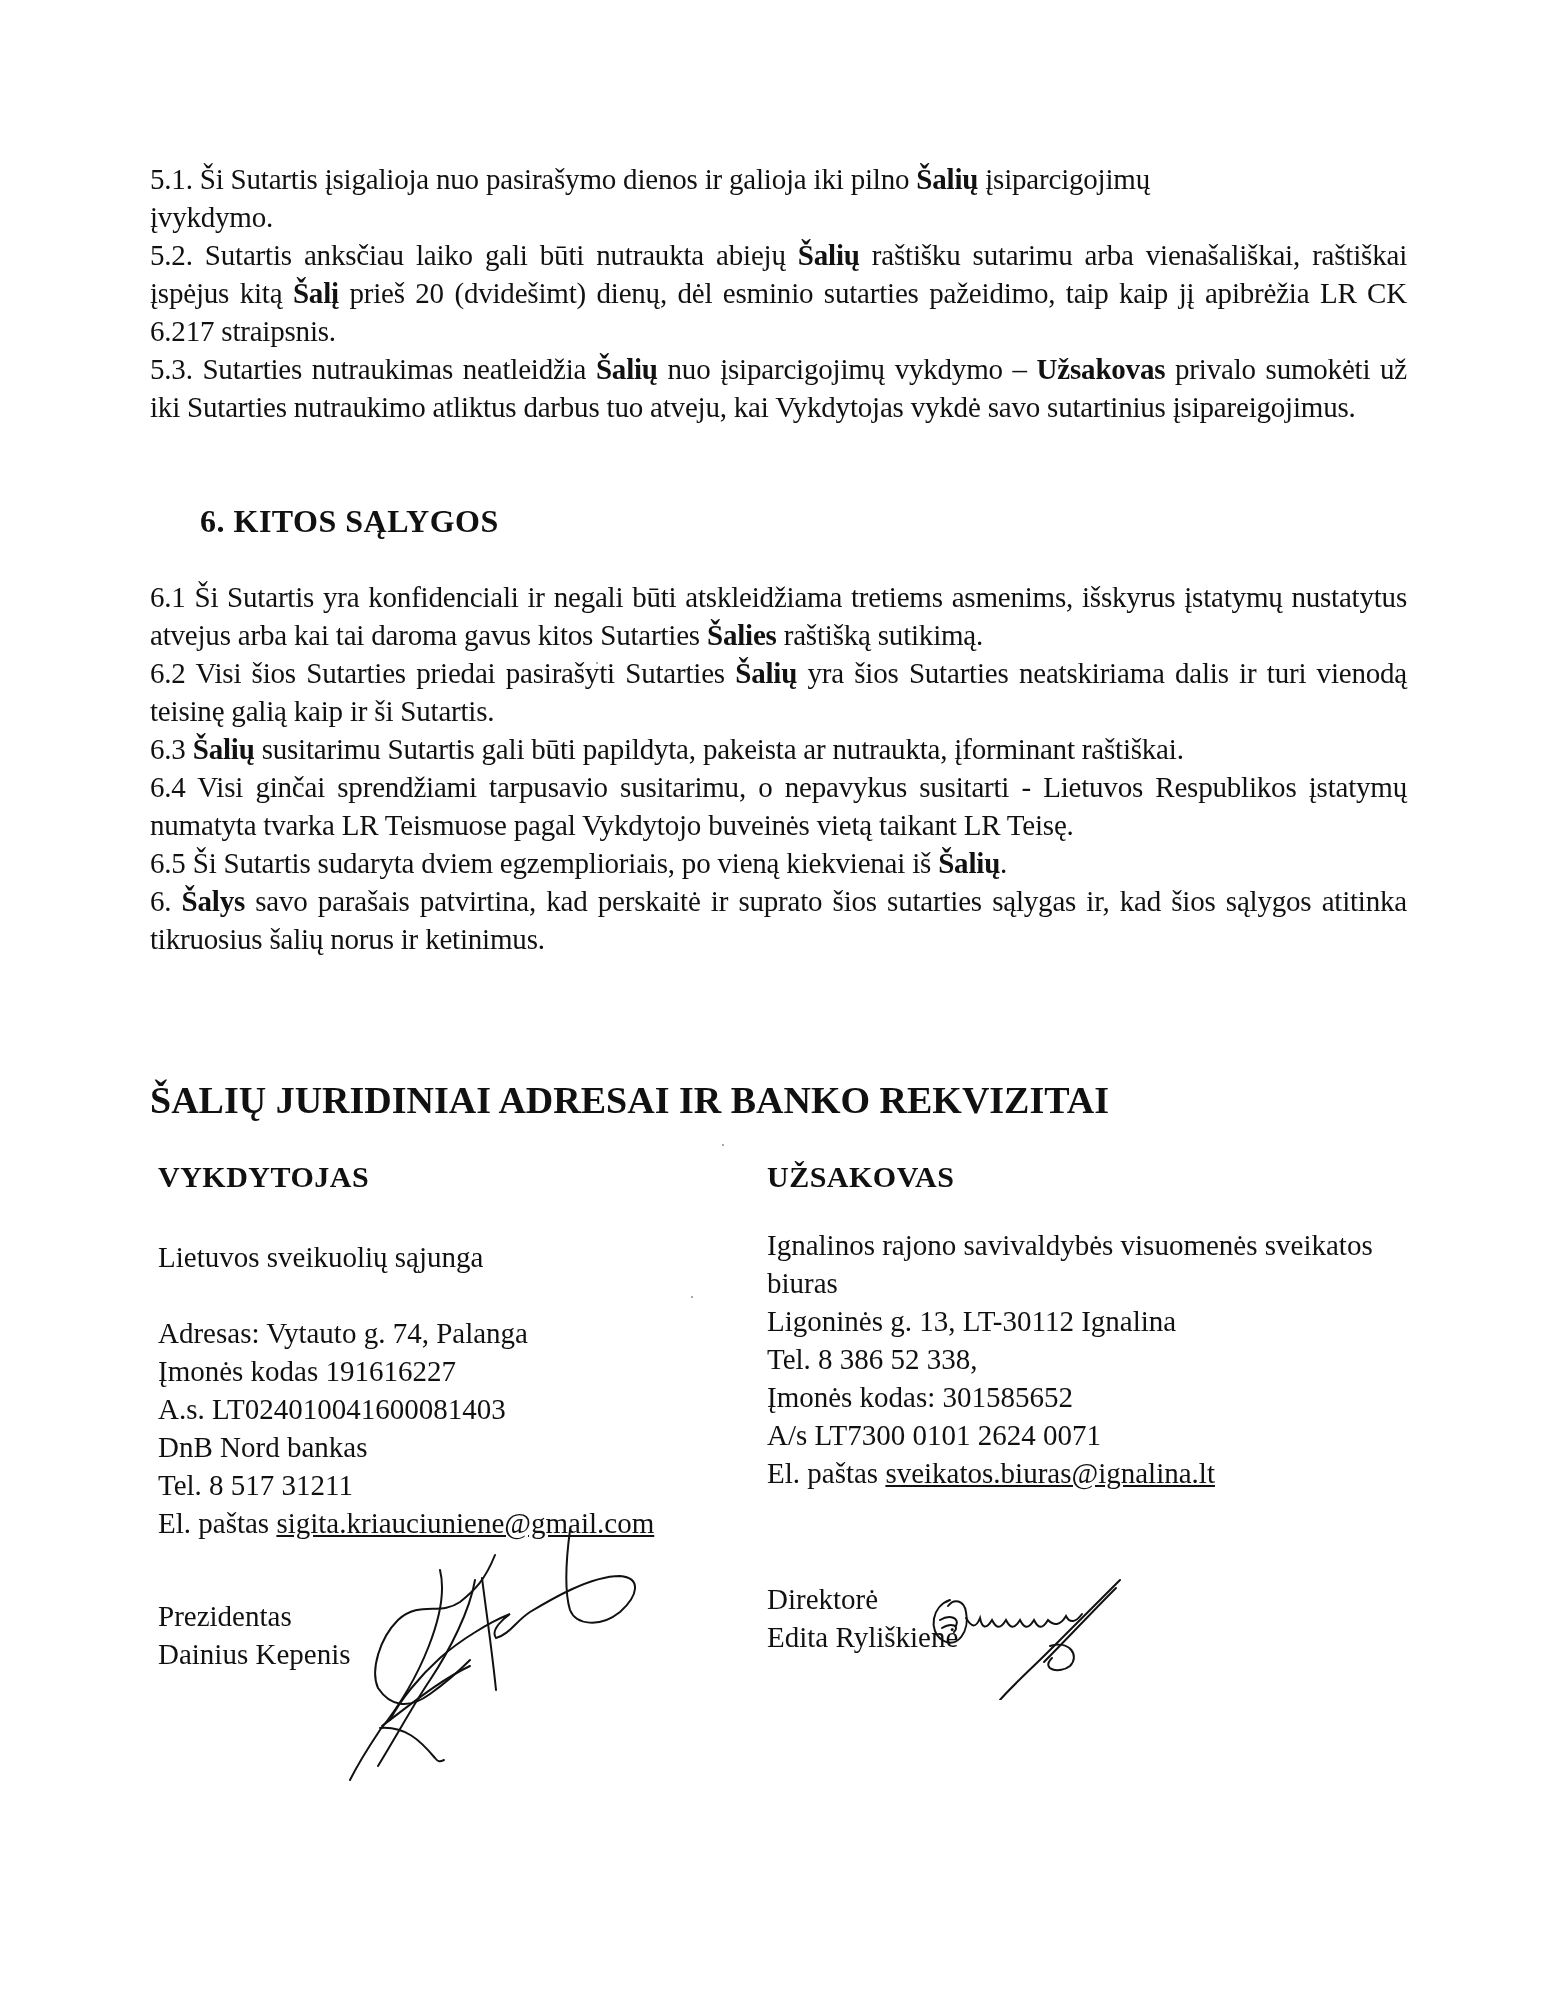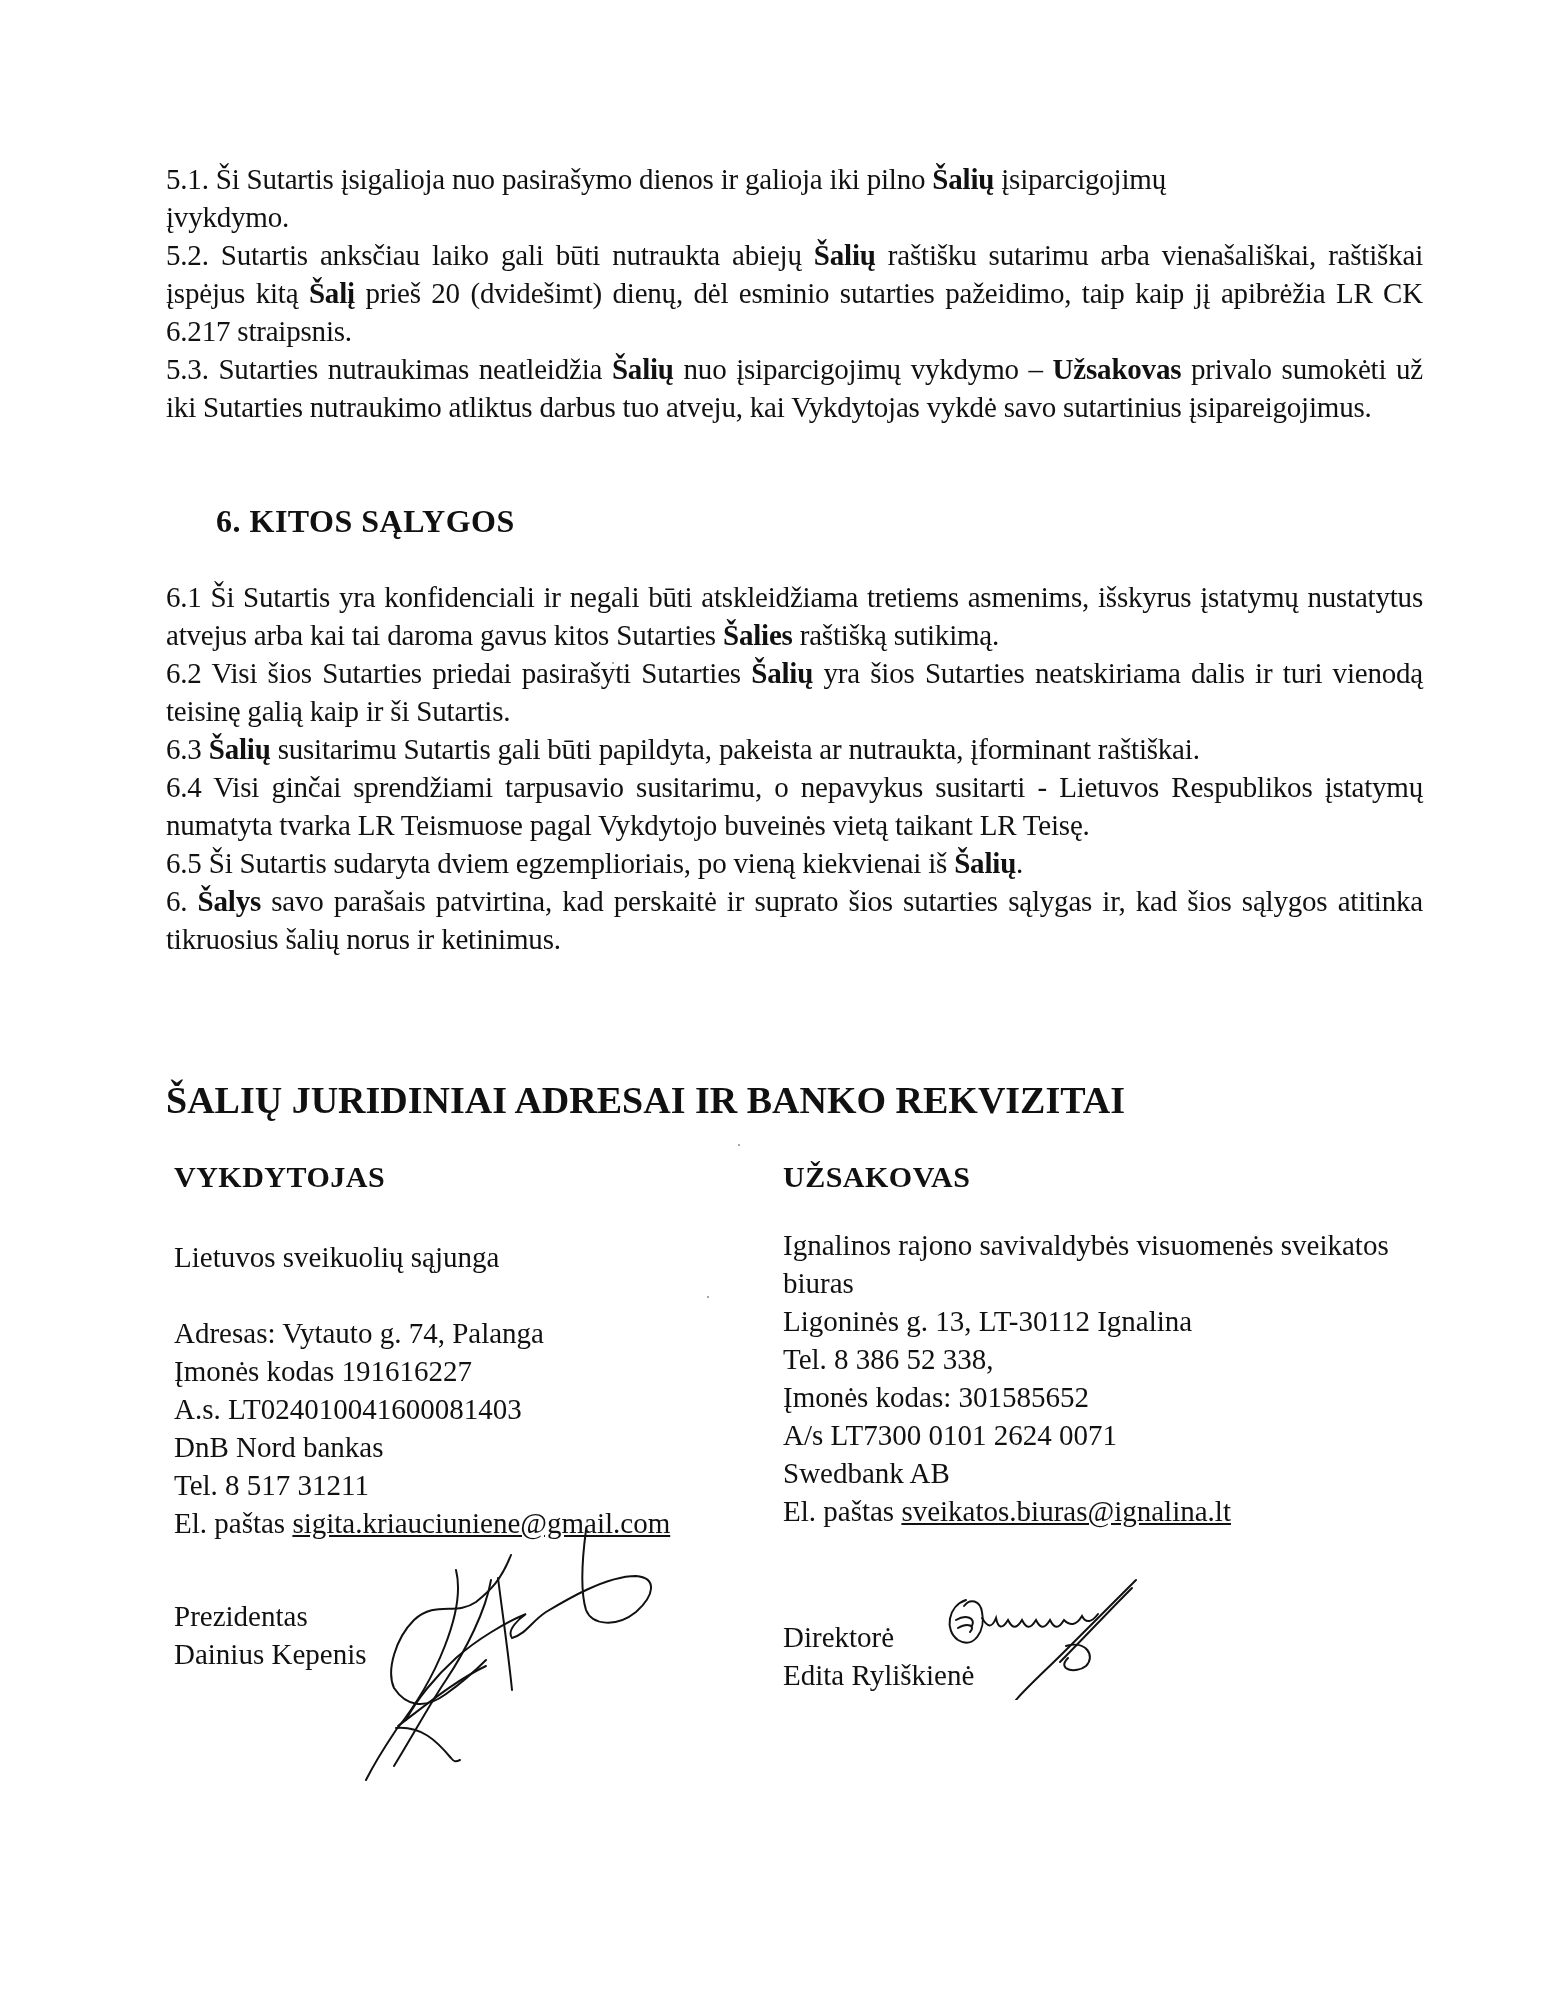--- a/index.html
+++ b/index.html
@@ -1,21 +1,21 @@
 <!DOCTYPE html>
 <html><head>
 <meta charset="utf-8">
 <style>
   html, body { margin: 0; padding: 0; background: #ffffff; }
   body {
     width: 1551px; height: 1992px; position: relative; overflow: hidden;
     font-family: "Liberation Serif", "DejaVu Serif", serif;
     color: #111111;
   }
-  .page { position: absolute; left: 16px; top: 0; width: 1429px; height: 1992px; border-radius: 29px; }
+  .page { position: absolute; left: 0; top: 0; width: 1429px; height: 1992px; border-radius: 29px; }
   .para {
     position: absolute; left: 150px; width: 1257px;
     font-size: 29px; line-height: 38px; text-align: justify;
     text-align-last: left; letter-spacing: -0.2px;
   }
   .para p { margin: 0; }
   .para b { font-weight: bold; }
   .heading6 {
     position: absolute; left: 200px; top: 503px;
     font-size: 32px; font-weight: bold; letter-spacing: 0.5px;
@@ -71,21 +71,20 @@
   </div>
 
   <div class="col col-right" style="top:1158px;">
     <div class="role line">UŽSAKOVAS</div>
     <div class="line" style="margin-top:30px;">Ignalinos rajono savivaldybės visuomenės sveikatos</div>
     <div class="line">biuras</div>
     <div class="line">Ligoninės g. 13, LT-30112 Ignalina</div>
     <div class="line">Tel. 8 386 52 338,</div>
     <div class="line">Įmonės kodas: 301585652</div>
     <div class="line">A/s  LT7300 0101 2624 0071</div>
-    <div class="line">Swedbank AB</div>
     <div class="line"><span>El. paštas </span><span class="email">sveikatos.biuras@ignalina.lt</span></div>
     <div class="line" style="margin-top:88px;">Direktorė</div>
     <div class="line">Edita Ryliškienė</div>
   </div>
 
   <svg class="sig" style="left:320px; top:1530px;" width="400" height="260" viewBox="0 0 400 260">
     <g fill="none" stroke="#111" stroke-width="2" stroke-linecap="round">
       <path d="M 250 0 C 246 30 244 60 250 80 C 256 95 280 98 300 82 C 318 66 322 48 300 46 C 270 46 230 70 210 82 C 195 92 190 104 176 108 C 170 100 184 88 190 84 C 170 92 140 110 120 128 C 100 146 80 170 70 190"></path>
       <path d="M 175 25 C 165 50 155 60 140 72 C 120 86 100 70 78 90 C 60 108 50 140 58 158 C 70 176 88 180 110 164 C 124 154 140 140 150 130"></path>
       <path d="M 155 50 C 150 80 130 120 110 150 C 95 172 80 200 58 236"></path>

